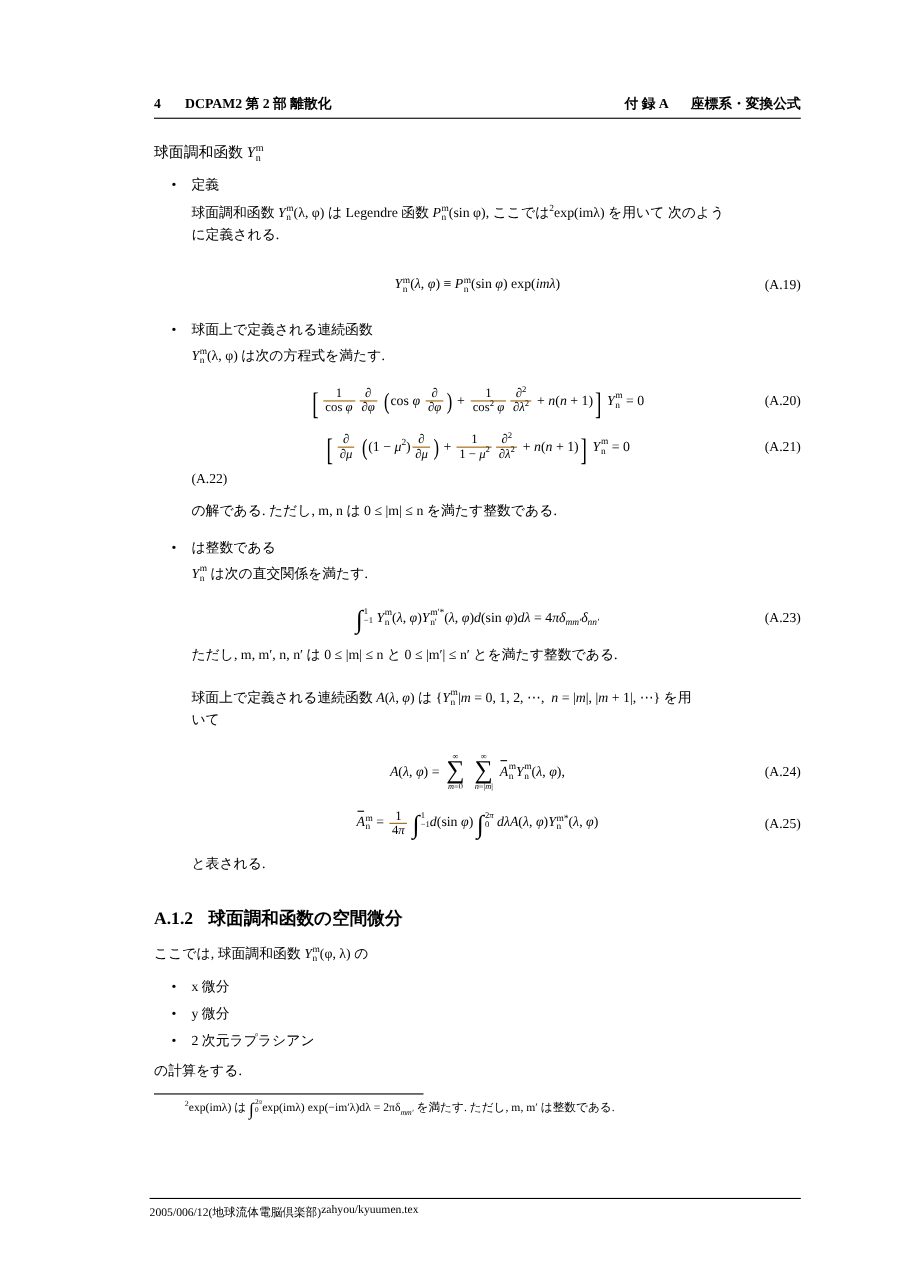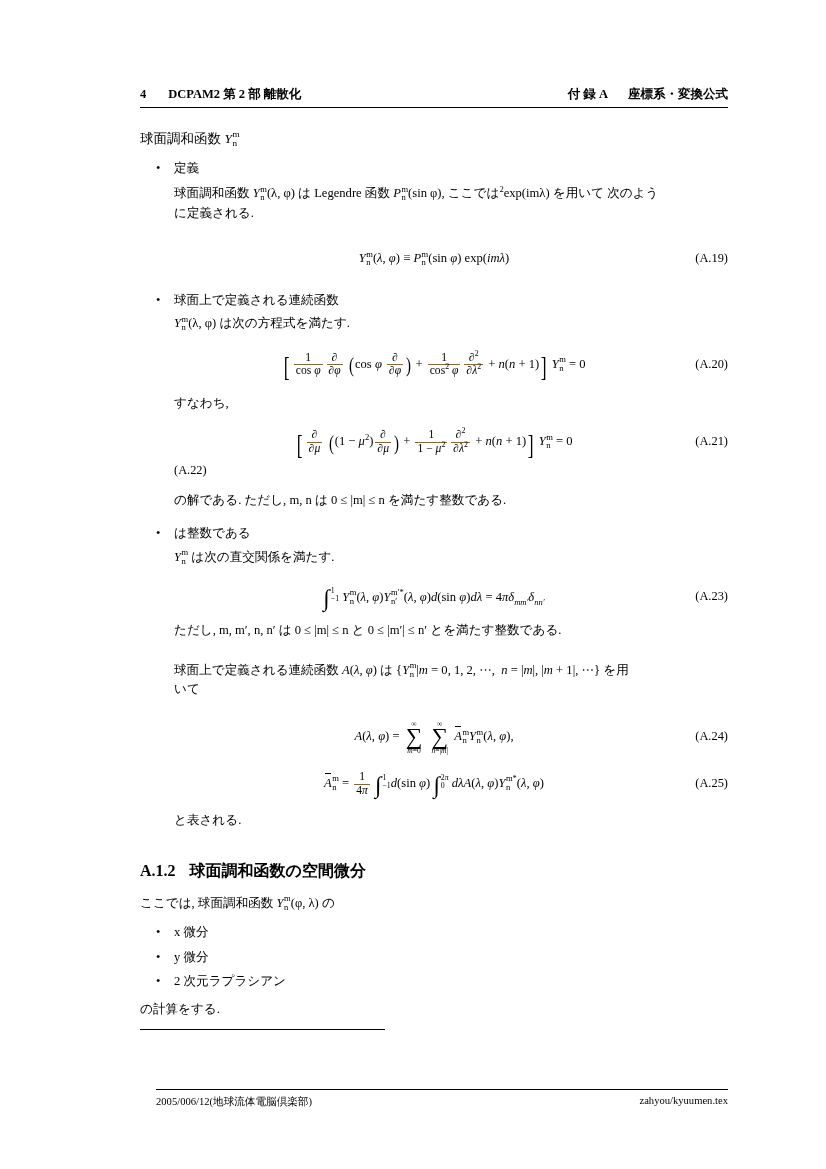--- a/index.html
+++ b/index.html
@@ -198,27 +198,26 @@
   }
   .footnote {
     font-size: 10.6px;
     line-height: 1.5;
     margin-left: 28px;
   }
 
   
   .footer {
     position: absolute;
-    left: 156px;
+    left: 136px;
     right: 98px;
     bottom: 60px;
     border-top: 1.1px solid #000;
     padding-top: 5px;
     display: flex;
-    justify-content: space-between;
     font-size: 10.6px;
   }
 </style>
 </head>
 <body>
 
 <div class="page">
 
   <div class="content">
 
@@ -263,21 +262,20 @@
         <div class="mathline" style="margin-top:18px;margin-bottom:16px;margin-left:-34px">
           <span>
             <span class="bigbr">[</span><span class="frac"><span class="num">1</span><span class="den">cos <i class="v">φ</i></span></span><span class="frac"><span class="num">∂</span><span class="den">∂<i class="v">φ</i></span></span>
             <span class="medbr">(</span>cos <i class="v">φ</i> <span class="frac"><span class="num">∂</span><span class="den">∂<i class="v">φ</i></span></span><span class="medbr">)</span>
             + <span class="frac"><span class="num">1</span><span class="den">cos<sup>2</sup> <i class="v">φ</i></span></span><span class="frac"><span class="num">∂<sup>2</sup></span><span class="den">∂<i class="v">λ</i><sup>2</sup></span></span>
             + <i class="v">n</i>(<i class="v">n</i> + 1)<span class="bigbr">]</span> <i class="v">Y</i><span class="supsub"><span>m</span><span>n</span></span> = 0
           </span>
           <span class="eqno">(A.20)</span>
         </div>
 
-        <div class="para">すなわち,</div>
 
         <div class="mathline" style="margin-top:16px;margin-bottom:10px;margin-left:-34px">
           <span>
             <span class="bigbr">[</span><span class="frac"><span class="num">∂</span><span class="den">∂<i class="v">μ</i></span></span>
             <span class="medbr">(</span>(1 − <i class="v">μ</i><sup>2</sup>)<span class="frac"><span class="num">∂</span><span class="den">∂<i class="v">μ</i></span></span><span class="medbr">)</span>
             + <span class="frac"><span class="num">1</span><span class="den">1 − <i class="v">μ</i><sup>2</sup></span></span><span class="frac"><span class="num">∂<sup>2</sup></span><span class="den">∂<i class="v">λ</i><sup>2</sup></span></span>
             + <i class="v">n</i>(<i class="v">n</i> + 1)<span class="bigbr">]</span> <i class="v">Y</i><span class="supsub"><span>m</span><span>n</span></span> = 0
           </span>
           <span class="eqno">(A.21)</span>
         </div>
@@ -345,20 +343,24 @@
 
     <ul class="bullets small" style="margin-top:10px">
       <li><span>x 微分</span></li>
       <li><span>y 微分</span></li>
       <li><span>2 次元ラプラシアン</span></li>
     </ul>
 
     <div class="para" style="margin-top:8px">の計算をする.</div>
 
     <div class="footnote-rule"></div>
+    <div class="footnote">
+      <sup>2</sup><span>exp(imλ) は</span>
+      <span class="intg" style="font-size:1.5em">∫</span><span class="intlim"><span>2<i class="v">π</i></span><span>0</span></span><span>exp(imλ) exp(−im′λ)dλ = 2πδ</span><sub><i class="v">mm′</i></sub> <span>を満たす. ただし, m, m′ は整数である.</span>
+    </div>
 
   </div>
 
   <div class="footer">
     <span>2005/006/12(地球流体電脳倶楽部)</span>
     <span>zahyou/kyuumen.tex</span>
   </div>
 
 </div>
 

